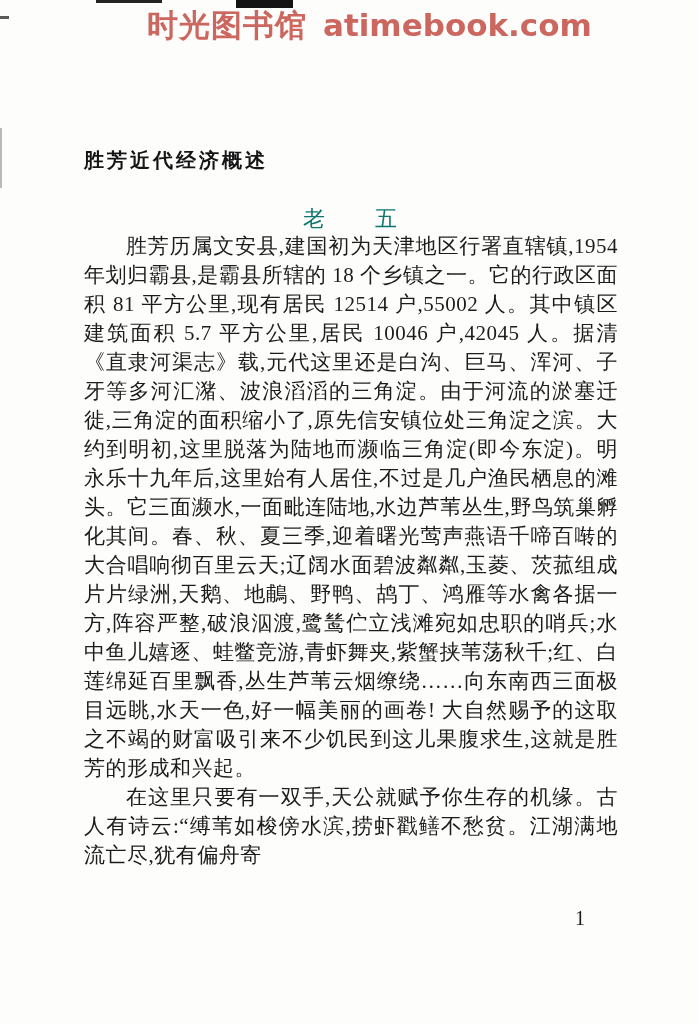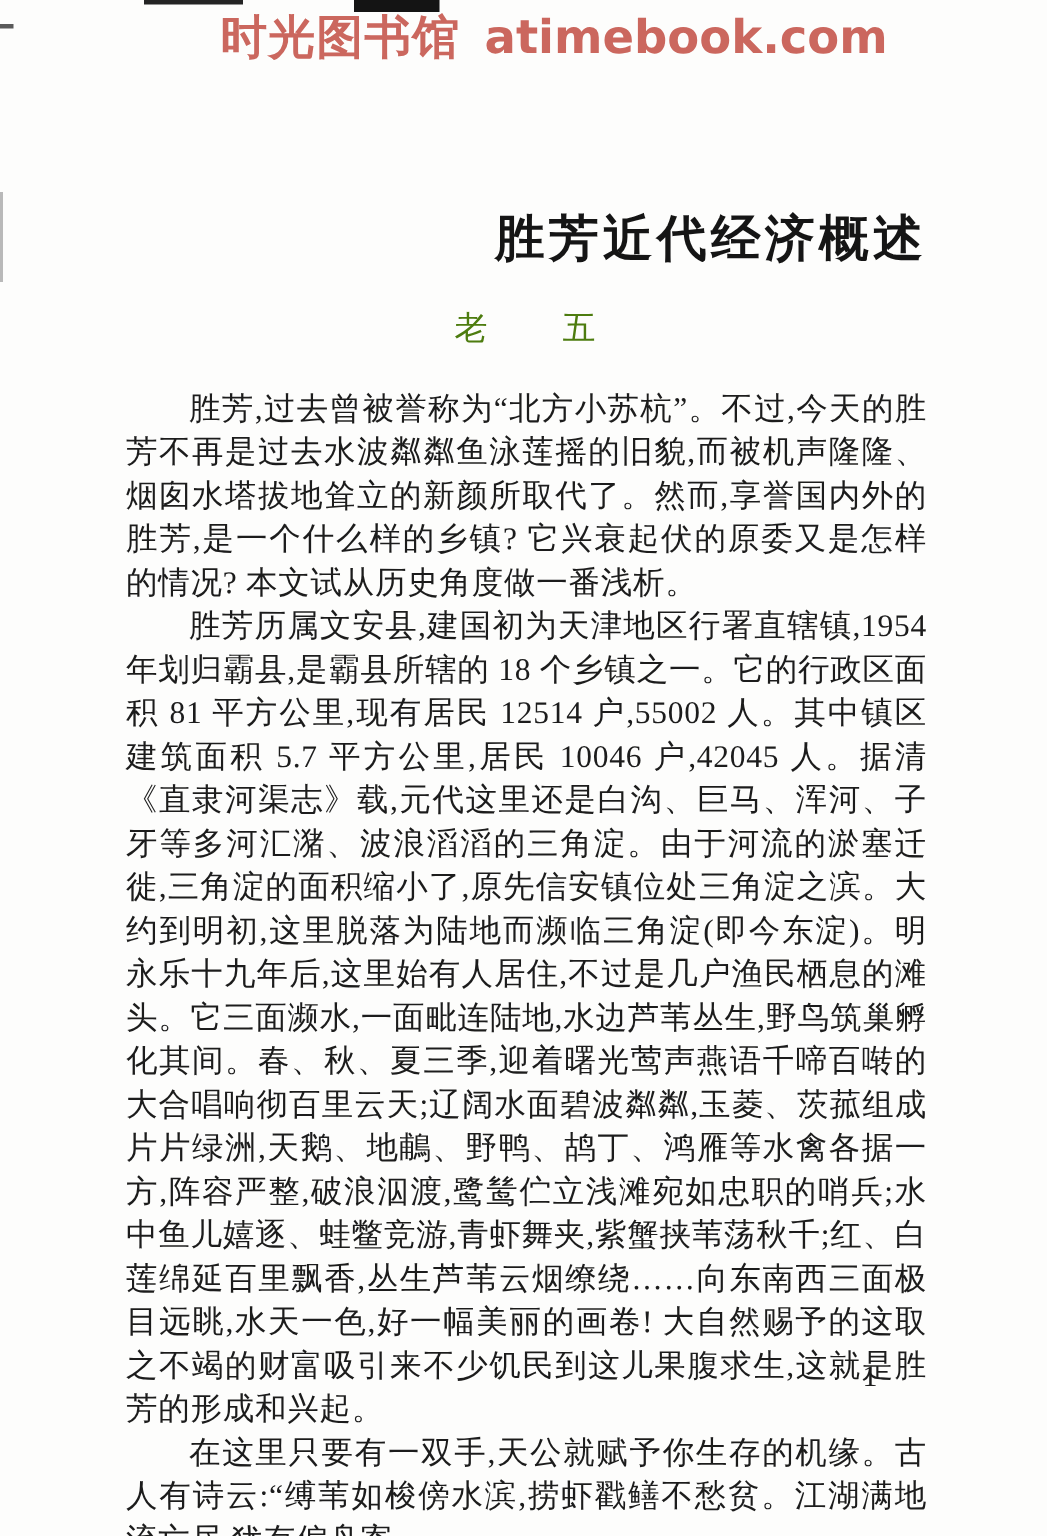--- a/index.html
+++ b/index.html
@@ -23,27 +23,27 @@
     position:absolute; left:147px; top:5px;
     font-family:"DejaVu Sans","Liberation Sans",sans-serif;
     font-weight:bold; font-size:31px; line-height:40px;
     color:#cb675e; letter-spacing:1px; white-space:nowrap;
   }
   .watermark .wm-en { margin-left:16px; letter-spacing:0px; }
 
   .content { position:absolute; left:84px; top:0; width:534px; }
 
   .title {
-    margin:142px 0 0 0; text-align:right;
-    font-size:33px; line-height:36px; font-weight:bold;
+    margin:142px 0 0 0; text-align:left;
+    font-size:20px; line-height:36px; font-weight:bold;
     letter-spacing:3px; color:#151515;
   }
   .author {
     margin-top:28px; text-align:center;
-    font-size:22px; line-height:26px; letter-spacing:2px; color:#4d7c0f;
+    font-size:22px; line-height:26px; letter-spacing:2px; color:#0f766e;
   }
   .para {
     margin:0; font-size:21px; line-height:29px;
     text-align:justify; text-indent:2em; letter-spacing:0.5px;
   }
   .para-intro { margin-top:26px; }
   .section-heading {
     margin:20px 0 16px 0; text-align:center;
     font-family:"DejaVu Sans","Liberation Sans",sans-serif;
     font-size:22px; line-height:26px; font-weight:bold; letter-spacing:1px;
@@ -65,21 +65,20 @@
   <div class="scan-edge"></div>
 
   <div class="watermark">
     <span class="wm-cn">时光图书馆</span><span class="wm-en">atimebook.com</span>
   </div>
 
   <div class="content">
     <h1 class="title">胜芳近代经济概述</h1>
     <div class="author">老　　五</div>
 
-    <p class="para para-intro">胜芳,过去曾被誉称为“北方小苏杭”。不过,今天的胜芳不再是过去水波粼粼鱼泳莲摇的旧貌,而被机声隆隆、烟囱水塔拔地耸立的新颜所取代了。然而,享誉国内外的胜芳,是一个什么样的乡镇? 它兴衰起伏的原委又是怎样的情况? 本文试从历史角度做一番浅析。</p>
 
 
     <p class="para">胜芳历属文安县,建国初为天津地区行署直辖镇,1954 年划归霸县,是霸县所辖的 18 个乡镇之一。它的行政区面积 81 平方公里,现有居民 12514 户,55002 人。其中镇区建筑面积 5.7 平方公里,居民 10046 户,42045 人。据清《直隶河渠志》载,元代这里还是白沟、巨马、浑河、子牙等多河汇潴、波浪滔滔的三角淀。由于河流的淤塞迁徙,三角淀的面积缩小了,原先信安镇位处三角淀之滨。大约到明初,这里脱落为陆地而濒临三角淀(即今东淀)。明永乐十九年后,这里始有人居住,不过是几户渔民栖息的滩头。它三面濒水,一面毗连陆地,水边芦苇丛生,野鸟筑巢孵化其间。春、秋、夏三季,迎着曙光莺声燕语千啼百啭的大合唱响彻百里云天;辽阔水面碧波粼粼,玉菱、茨菰组成片片绿洲,天鹅、地鵏、野鸭、鸪丁、鸿雁等水禽各据一方,阵容严整,破浪泅渡,鹭鸶伫立浅滩宛如忠职的哨兵;水中鱼儿嬉逐、蛙鳖竞游,青虾舞夹,紫蟹挟苇荡秋千;红、白莲绵延百里飘香,丛生芦苇云烟缭绕……向东南西三面极目远眺,水天一色,好一幅美丽的画卷! 大自然赐予的这取之不竭的财富吸引来不少饥民到这儿果腹求生,这就是胜芳的形成和兴起。</p>
     <p class="para">在这里只要有一双手,天公就赋予你生存的机缘。古人有诗云:“缚苇如梭傍水滨,捞虾戳鳝不愁贫。江湖满地流亡尽,犹有偏舟寄</p>
   </div>
 
   <div class="page-num">1</div>
 
 </div>
 

